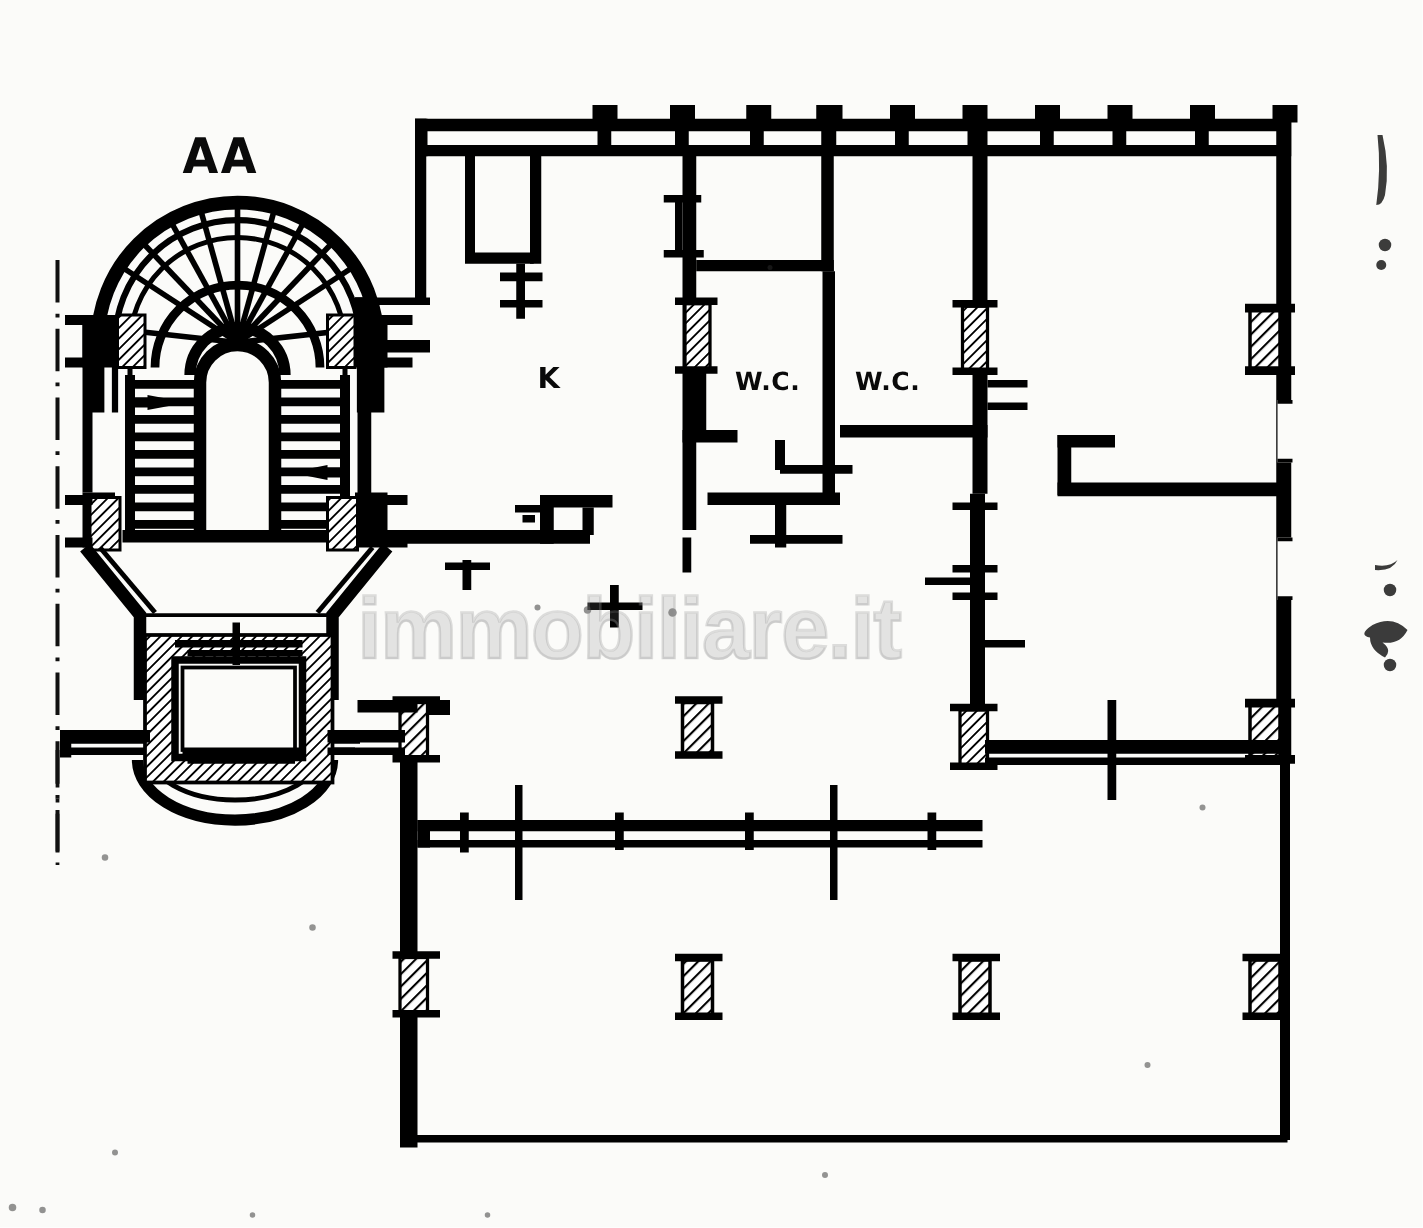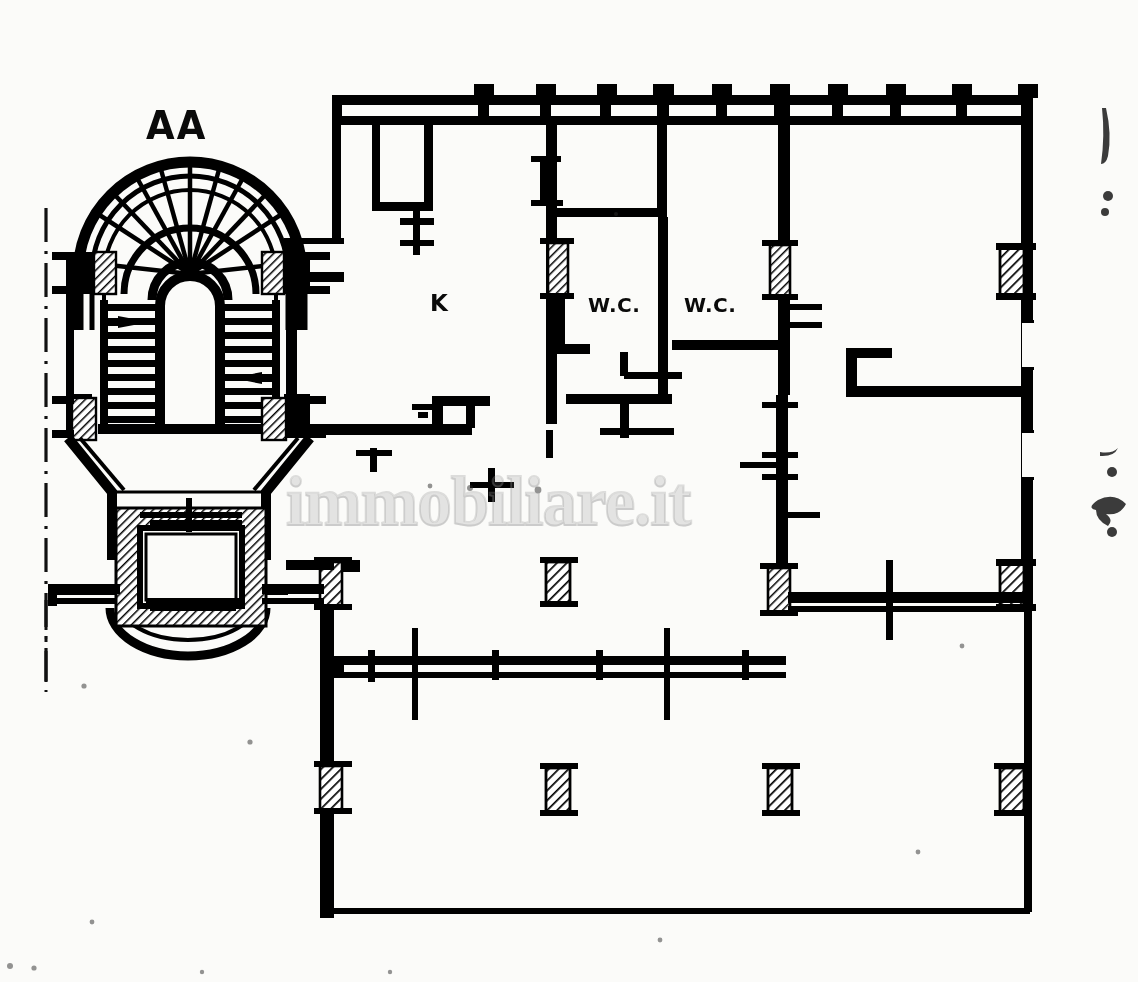--- a/index.html
+++ b/index.html
@@ -11,21 +11,21 @@
     background:#fbfbf9;
     overflow:hidden;
   }
   #plan-svg{position:absolute;left:0;top:0;width:1138px;height:982px;display:block;}
   
   #watermark{
     position:absolute;
     left:286px;top:466px;
     width:600px;height:72px;
     display:flex;align-items:center;
-    font-family:Liberation Serif, serif;
+    font-family:Liberation Sans, sans-serif;
     font-size:69px;
     font-weight:bold;
     letter-spacing:-1px;
     color:rgba(255,255,255,0.0);
     -webkit-text-stroke:2px rgba(150,150,150,0.30);
     text-shadow:0 1px 0 rgba(120,120,120,0.18);
     white-space:nowrap;
     pointer-events:none;
     user-select:none;
     z-index:5;

